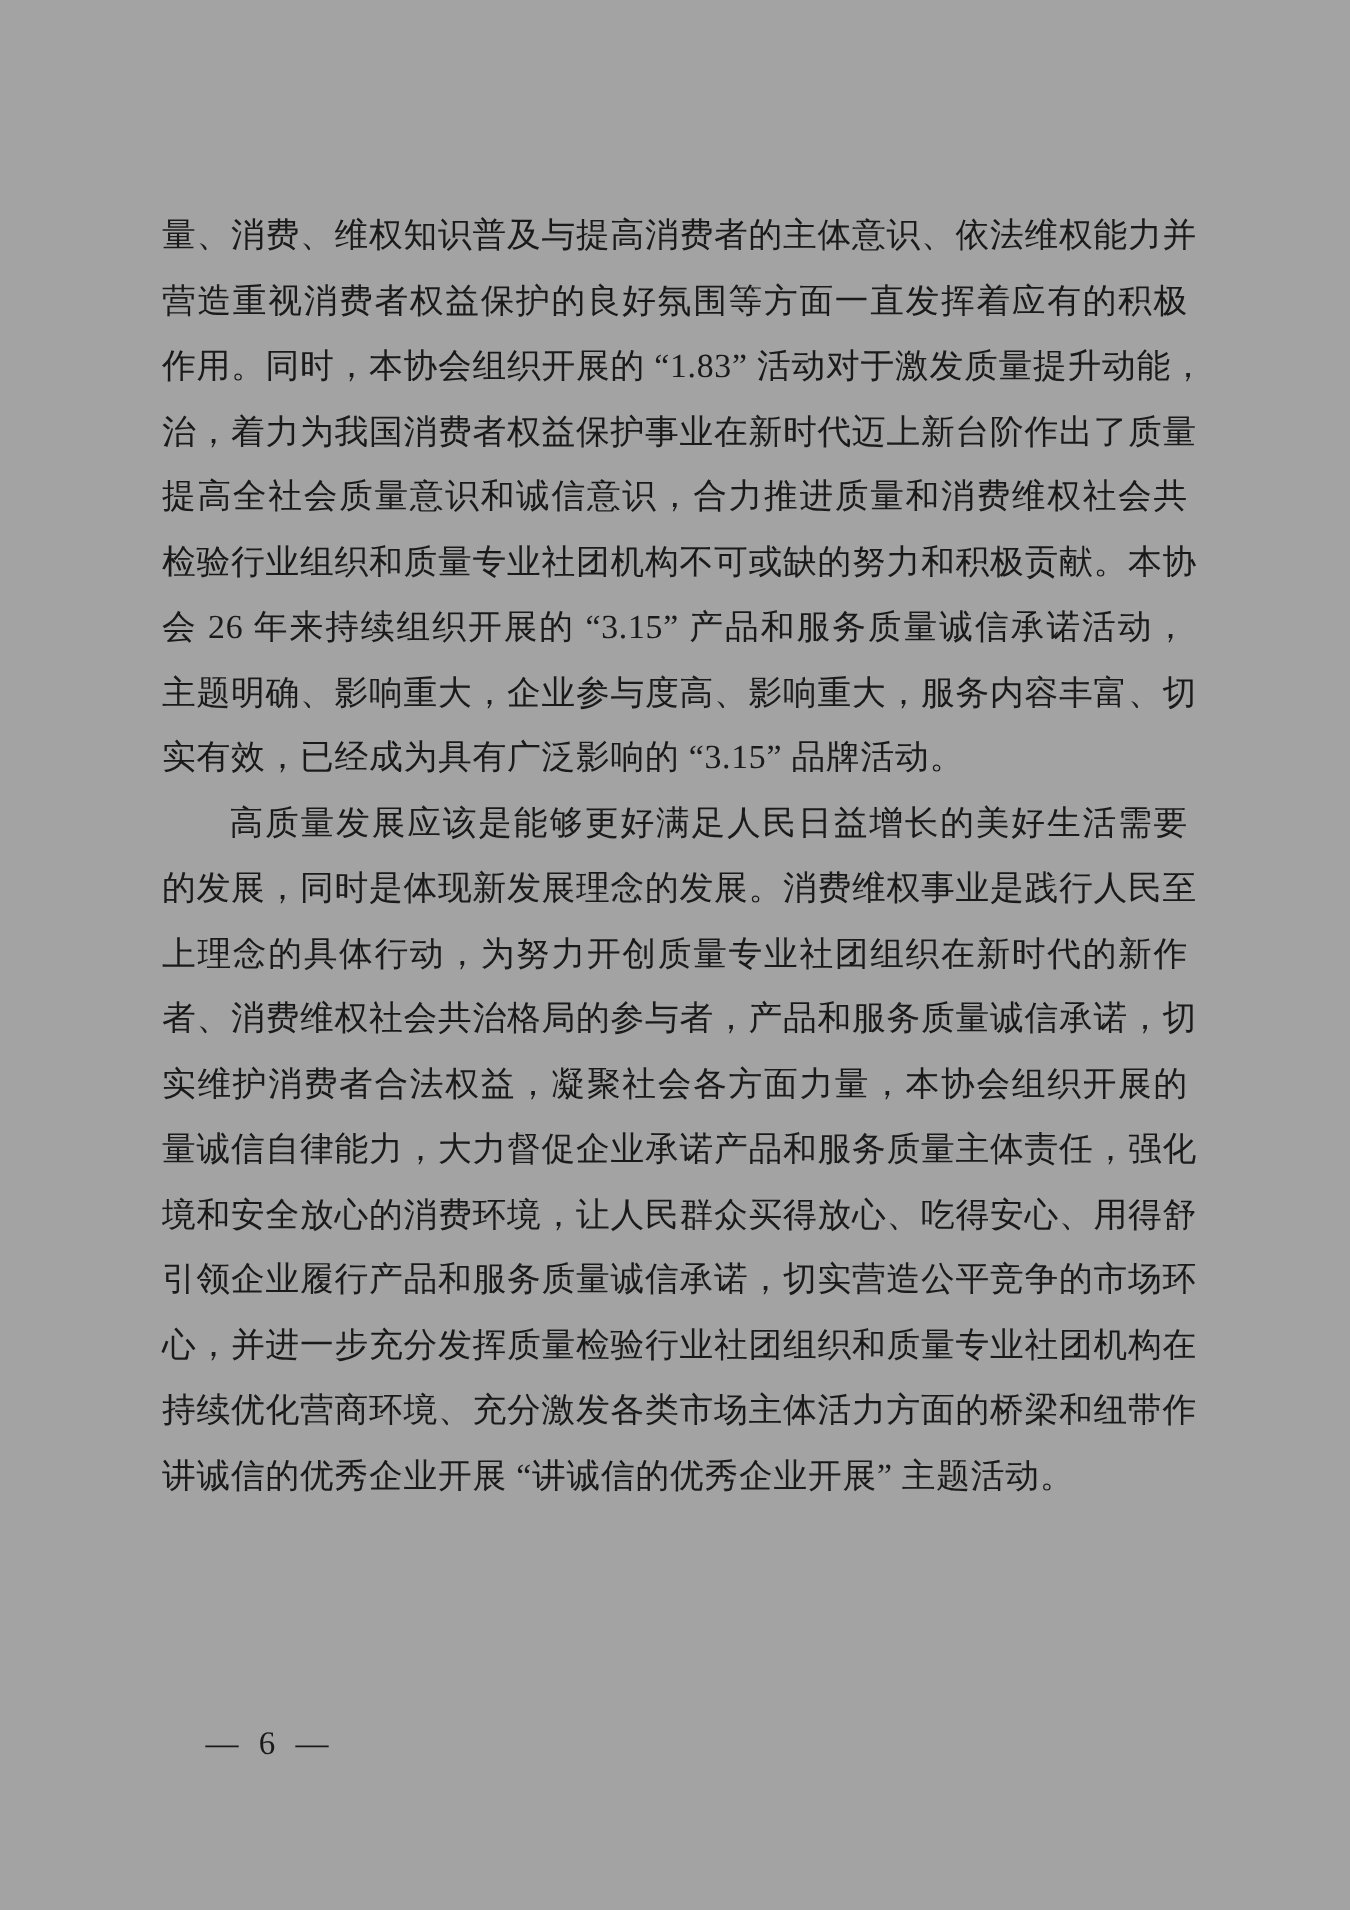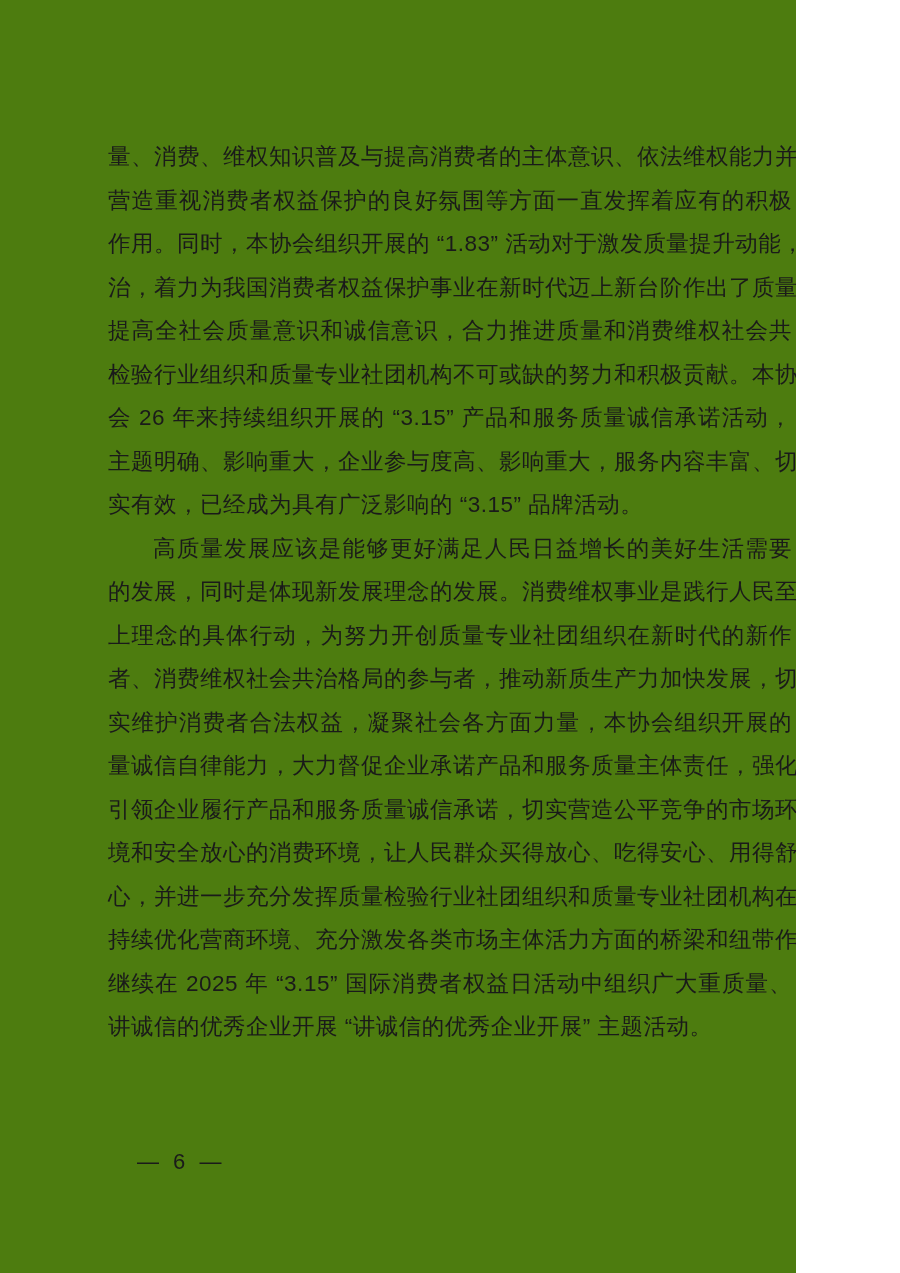--- a/index.html
+++ b/index.html
@@ -2,25 +2,25 @@
 <html><head>
 <meta charset="utf-8">
 <style>
   html, body {
     margin: 0;
     padding: 0;
     background: #ffffff;
   }
   .page {
     position: relative;
-    width: 796px;
+    width: 900px;
     height: 1273px;
-    background: #4d7c0f;
+    background: #a3a3a3;
     overflow: hidden;
-    font-family: Liberation Sans, sans-serif;
+    font-family: Liberation Serif, serif;
     color: #1a1a1a;
   }
   .text-block {
     position: absolute;
     left: 108px;
     top: 135px;
     width: 684px;
     font-size: 22.5px;
     line-height: 43.5px;
     letter-spacing: 0.5px;
@@ -65,25 +65,24 @@
         <div class="line">提高全社会质量意识和诚信意识，合力推进质量和消费维权社会共</div>
         <div class="line">检验行业组织和质量专业社团机构不可或缺的努力和积极贡献。本协</div>
         <div class="line">会 26 年来持续组织开展的 “3.15” 产品和服务质量诚信承诺活动，</div>
         <div class="line">主题明确、影响重大，企业参与度高、影响重大，服务内容丰富、切</div>
         <div class="line para-end">实有效，已经成为具有广泛影响的 “3.15” 品牌活动。</div>
       </div>
       <div class="para">
         <div class="line indent">高质量发展应该是能够更好满足人民日益增长的美好生活需要</div>
         <div class="line">的发展，同时是体现新发展理念的发展。消费维权事业是践行人民至</div>
         <div class="line">上理念的具体行动，为努力开创质量专业社团组织在新时代的新作</div>
-        <div class="line">者、消费维权社会共治格局的参与者，推动新质生产力加快发展，切</div>
+        <div class="line">者、消费维权社会共治格局的参与者，产品和服务质量诚信承诺，切</div>
         <div class="line">实维护消费者合法权益，凝聚社会各方面力量，本协会组织开展的</div>
         <div class="line">量诚信自律能力，大力督促企业承诺产品和服务质量主体责任，强化</div>
+        <div class="line">境和安全放心的消费环境，让人民群众买得放心、吃得安心、用得舒</div>
         <div class="line">引领企业履行产品和服务质量诚信承诺，切实营造公平竞争的市场环</div>
-        <div class="line">境和安全放心的消费环境，让人民群众买得放心、吃得安心、用得舒</div>
         <div class="line">心，并进一步充分发挥质量检验行业社团组织和质量专业社团机构在</div>
         <div class="line">持续优化营商环境、充分激发各类市场主体活力方面的桥梁和纽带作</div>
-        <div class="line">继续在 2025 年 “3.15” 国际消费者权益日活动中组织广大重质量、</div>
         <div class="line para-end">讲诚信的优秀企业开展 “讲诚信的优秀企业开展” 主题活动。</div>
       </div>
     </div>
   <div class="page-number">— 6 —</div>
 </div>
 
 </body></html>

